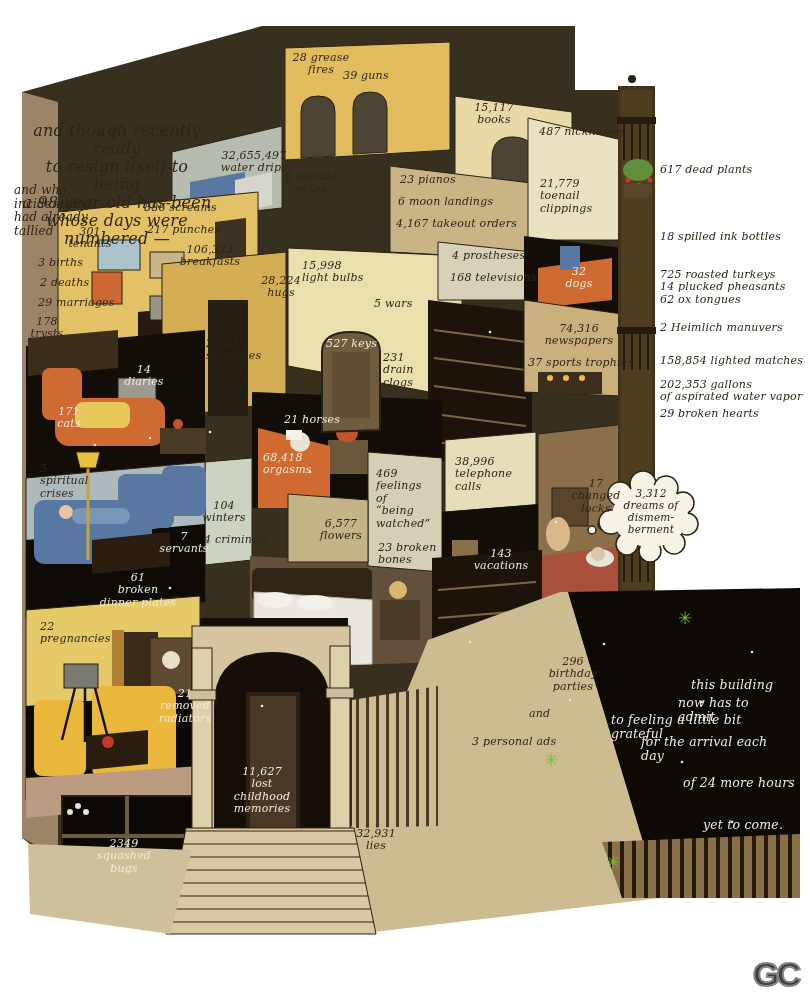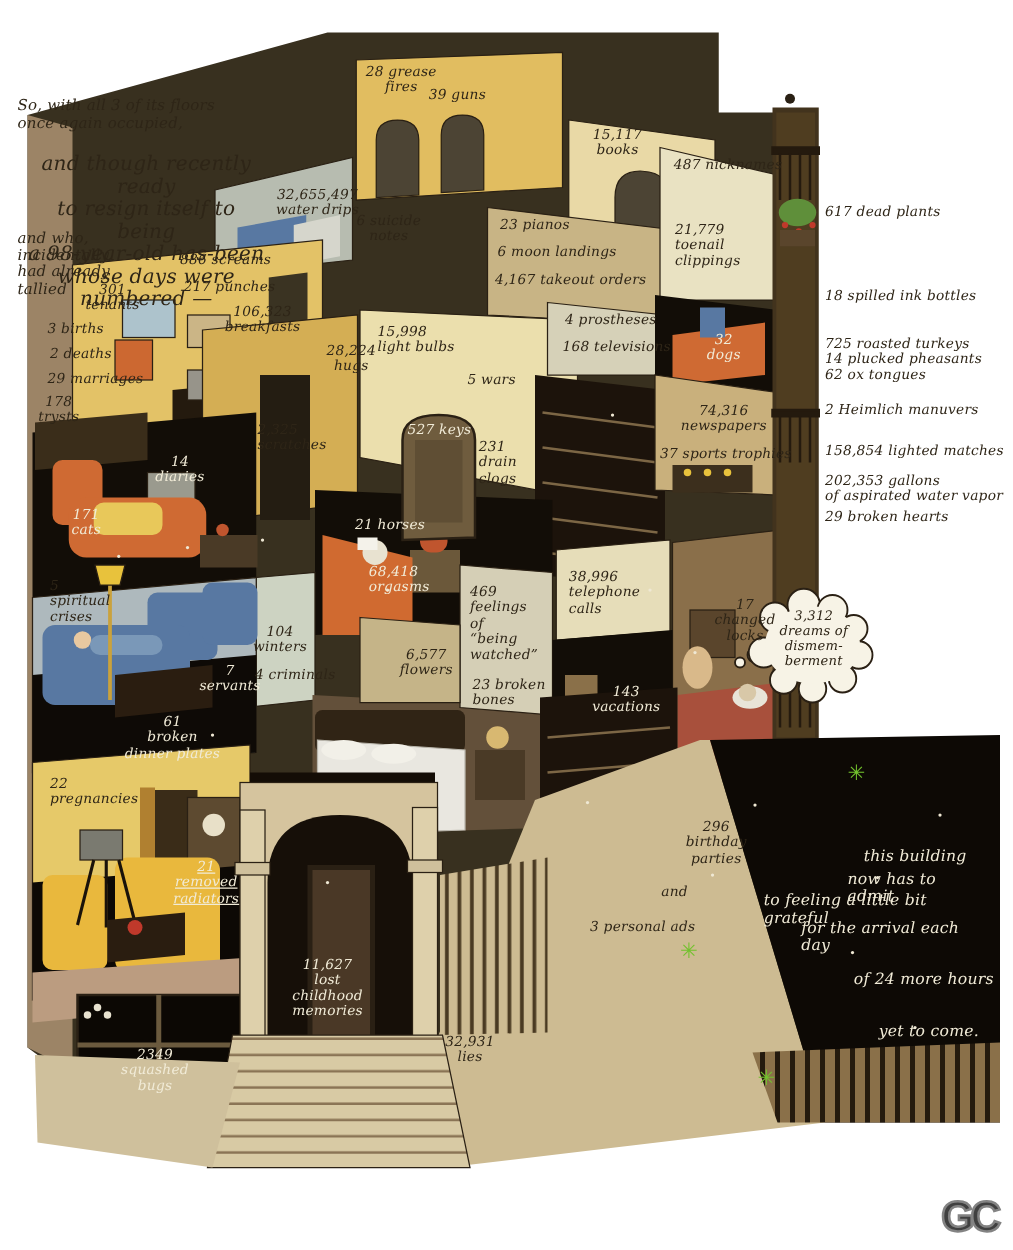--- a/index.html
+++ b/index.html
@@ -244,22 +244,20 @@
         <circle cx="604" cy="644" r="1.3"></circle>
         <circle cx="702" cy="702" r="1.3"></circle>
       <circle cx="752" cy="652" r="1.3"></circle>
         <circle cx="682" cy="762" r="1.3"></circle>
         <circle cx="732" cy="822" r="1.3"></circle>
       <circle cx="570" cy="700" r="1.3"></circle>
     </g>
   </svg>
 
   <div id="notes">
-      <div class="note d" style="left: 14px; top: 78px; width: 200px; text-align: left; font-size: 12px;">So, with all 3 of its floors
-once again occupied,</div>
       <div class="note d" style="left: 22px; top: 122px; width: 190px; text-align: center; font-size: 16px;">and though recently ready
 to resign itself to being
 a 98-year-old has-been
 whose days were
 numbered —</div>
       <div class="note d" style="left: 14px; top: 184px; width: 100px; text-align: left; font-size: 12px;">and who,
 incidentally,
 had already
 tallied</div>
       <div class="note d" style="left: 290px; top: 52px; width: 62px; text-align: center;">28 grease
@@ -315,21 +313,21 @@
       <div class="note d" style="left: 528px; top: 357px; width: 120px; text-align: left;">37 sports trophies</div>
       <div class="note d" style="left: 660px; top: 355px; width: 150px; text-align: left;">158,854 lighted matches</div>
       <div class="note d" style="left: 660px; top: 379px; width: 150px; text-align: left;">202,353 gallons
 of aspirated water vapor</div>
       <div class="note w" style="left: 120px; top: 364px; width: 48px; text-align: center;">14
 diaries</div>
       <div class="note d" style="left: 660px; top: 408px; width: 130px; text-align: left;">29 broken hearts</div>
       <div class="note w" style="left: 48px; top: 406px; width: 42px; text-align: center;">171
 cats</div>
       <div class="note w" style="left: 284px; top: 414px; width: 66px; text-align: left;">21 horses</div>
-      <div class="note w" style="left: 263px; top: 452px; width: 58px; text-align: left; margin-left: 32px;">68,418
+      <div class="note w" style="left: 263px; top: 452px; width: 58px; text-align: left;">68,418
 orgasms</div>
       <div class="note d" style="left: 455px; top: 456px; width: 85px; text-align: left;">38,996
 telephone calls</div>
       <div class="note d" style="left: 40px; top: 463px; width: 60px; text-align: left;">5
 spiritual
 crises</div>
       <div class="note d" style="left: 568px; top: 478px; width: 56px; text-align: center;">17
 changed
 locks</div>
       <div class="note d" style="left: 620px; top: 488px; width: 62px; text-align: center; font-size: 10.5px;">3,312
@@ -352,21 +350,21 @@
       <div class="note d" style="left: 378px; top: 542px; width: 66px; text-align: left;">23 broken
 bones</div>
       <div class="note w" style="left: 96px; top: 572px; width: 84px; text-align: center;">61
 broken
 dinner plates</div>
       <div class="note d" style="left: 40px; top: 621px; width: 90px; text-align: left;">22
 pregnancies</div>
       <div class="note d" style="left: 548px; top: 656px; width: 50px; text-align: center;">296
 birthday
 parties</div>
-      <div class="note w" style="left: 131px; top: 688px; width: 68px; text-align: center; text-decoration: underline;">21
+      <div class="note w" style="left: 151px; top: 688px; width: 68px; text-align: center;">21
 removed
 radiators</div>
       <div class="note d" style="left: 529px; top: 708px; width: 40px; text-align: left;">and</div>
       <div class="note d" style="left: 472px; top: 736px; width: 100px; text-align: left;">3 personal ads</div>
       <div class="note w" style="left: 691px; top: 678px; width: 90px; text-align: left; font-size: 12.5px;">this building</div>
       <div class="note w" style="left: 678px; top: 696px; width: 110px; text-align: left; font-size: 12.5px;">now has to admit</div>
       <div class="note w" style="left: 641px; top: 735px; width: 150px; text-align: left; font-size: 12.5px;">for the arrival each day</div>
       <div class="note w" style="left: 611px; top: 713px; width: 180px; text-align: left; font-size: 12.5px;">to feeling a little bit grateful</div>
       <div class="note w" style="left: 683px; top: 776px; width: 120px; text-align: left; font-size: 12.5px;">of 24 more hours</div>
       <div class="note w" style="left: 703px; top: 818px; width: 100px; text-align: left; font-size: 12.5px;">yet to come.</div>

